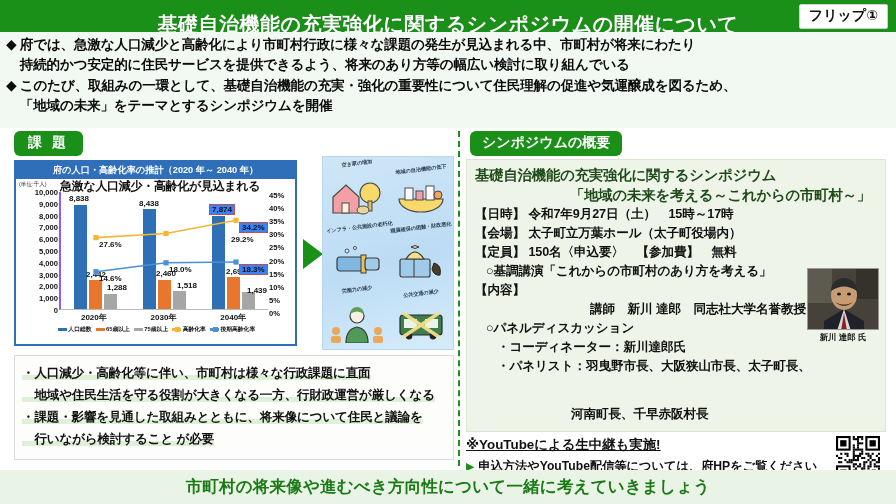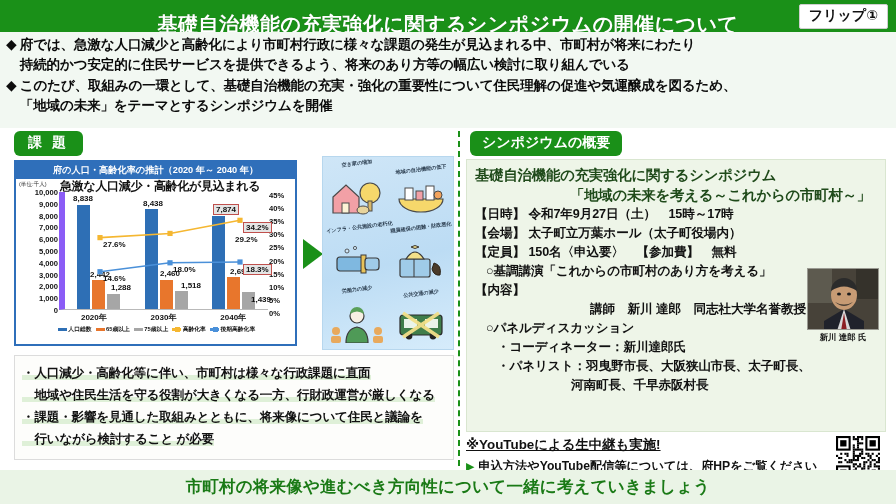--- a/index.html
+++ b/index.html
@@ -63,30 +63,30 @@
   .chart-note{
     position:absolute; left:44px; top:-1px; font-size:12px; font-weight:bold;
     color:#111; white-space:nowrap; letter-spacing:-.3px;
   }
   .yax{ position:absolute; left:2px; top:13px; width:40px; height:118px; }
   .yax div{ position:absolute; right:0; font-size:7.6px; color:#111; font-weight:bold; line-height:1; }
   .yax2{ position:absolute; right:2px; top:16px; width:24px; height:118px; }
   .yax2 div{ position:absolute; left:0; font-size:7.6px; color:#111; font-weight:bold; line-height:1; }
   .plot{
     position:absolute; left:43px; top:13px; right:27px; height:118px;
-    border-left:6px solid #8b5cf6; border-bottom:1px solid #b9b9b9;
+    border-left:2px solid #8b5cf6; border-bottom:1px solid #b9b9b9;
   }
   .grp{ position:absolute; bottom:0; width:33.3%; height:100%; }
   .grp .bars{ position:absolute; bottom:0; left:0; right:0; height:100%; display:flex; align-items:flex-end; justify-content:center; gap:2px; }
   .bar{ width:13px; }
   .bar.b1{ background:#2e6fb5; }
   .bar.b2{ background:#e8762c; }
   .bar.b3{ background:#a6a6a6; }
   .vlab{ position:absolute; font-size:8px; font-weight:bold; color:#111; white-space:nowrap; }
-  .vlab.boxed{ border:1px solid #c0504d; background:#e5e5e5; padding:0 2px; }
+  .vlab.boxed{ border:1px solid #c0504d; background:#3b82f6; padding:0 2px; }
   .xax{ position:absolute; left:43px; right:27px; top:133px; display:flex; }
   .xax div{ flex:1; text-align:center; font-size:8px; font-weight:bold; color:#111; }
   .legend{
     position:absolute; left:6px; right:4px; top:146px;
     display:flex; align-items:center; justify-content:center; gap:4px; flex-wrap:nowrap;
   }
   .lgi{ display:flex; align-items:center; gap:1.5px; font-size:5.8px; font-weight:bold; color:#111; white-space:nowrap; }
   .lgs{ width:9px; height:2.5px; display:inline-block; }
   .lgs.dot{ position:relative; }
   .lgs.dot::after{ content:""; position:absolute; left:3px; top:-1.6px; width:5px; height:5px; background:inherit; }
@@ -130,21 +130,21 @@
     position:absolute; left:6px; top:28px; width:420px; height:273px;
     background:#eef5e8; border:1px solid #d9e6d0;
     padding:6px 8px 4px 8px;
   }
   .sym-h1{ font-size:14.4px; font-weight:bold; color:#1f4a1a; line-height:19px; text-align:left; letter-spacing:-.2px; white-space:nowrap; }
   .sym-h2{ font-size:14.4px; font-weight:bold; color:#1f4a1a; line-height:20px; text-align:right; padding-right:6px; letter-spacing:-.2px; white-space:nowrap; }
   .srow{ font-size:12.6px; font-weight:bold; color:#111; line-height:19px; white-space:nowrap; letter-spacing:-.1px; }
   .srow.ind1{ padding-left:11px; }
   .srow.ind2{ padding-left:22px; }
   .srow.ind3{ padding-left:44px;text-align:center; }
-  .srow.ind4{ padding-left:96px; }
+  .srow.ind4{ padding-left:96px;margin-top:29px; }
   .photo{
     position:absolute; right:6px; top:108px; width:72px; height:62px;
     background:linear-gradient(160deg,#6d6a60 0%,#4b4740 45%,#332f2a 100%);
     overflow:hidden; border:1px solid #9a9a92;
   }
   .pcap{
     position:absolute; right:6px; top:172px; width:72px; text-align:center;
     font-size:8.4px; font-weight:bold; color:#111; white-space:nowrap;
   }
   .yt-row{
@@ -250,21 +250,21 @@
             </div>
           </div>
           <div class="vlab" style="left: 8px; bottom: 105.788px;">8,838</div>
           <div class="vlab" style="left: 78px; bottom: 101.068px;">8,438</div>
           <div class="vlab boxed" style="left: 148px; bottom: 94.4132px;">7,874</div>
           <div class="vlab" style="left: 25px; bottom: 30.3156px;">2,442</div>
           <div class="vlab" style="left: 95px; bottom: 30.528px;">2,460</div>
           <div class="vlab" style="left: 165px; bottom: 33.2774px;">2,693</div>
           <div class="vlab" style="left: 46px; bottom: 16.6984px;">1,288</div>
           <div class="vlab" style="left: 116px; bottom: 19.4124px;">1,518</div>
-          <div class="vlab" style="left: 186px; bottom: 5px; margin-top: 9px;">1,439</div>
+          <div class="vlab" style="left: 186px; bottom: 14px; margin-top: 9px;">1,439</div>
           <div class="vlab" style="left: 38px; top: 47.6267px;">27.6%</div>
           <div class="vlab" style="left: 124px; top: 43.4311px; padding-left: 46px;">29.2%</div>
           <div class="vlab boxed" style="left: 178px; top: 30.32px;">34.2%</div>
           <div class="vlab" style="left: 38px; top: 81.7156px;">14.6%</div>
           <div class="vlab" style="left: 108px; top: 72.8px;">18.0%</div>
           <div class="vlab boxed" style="left: 178px; top: 72.0133px;">18.3%</div>
           <svg width="210" height="118" style="position: absolute; left: 0px; top: 0px;">
             <polyline points="35,45.626666666666665 105,41.43111111111112 175,28.319999999999993" fill="none" stroke="#f5b731" stroke-width="1.6"></polyline>
             <rect x="32.4" y="43.026666666666664" width="5.2" height="5.2" fill="#f5b731"></rect>
             <rect x="102.4" y="38.83111111111112" width="5.2" height="5.2" fill="#f5b731"></rect>

